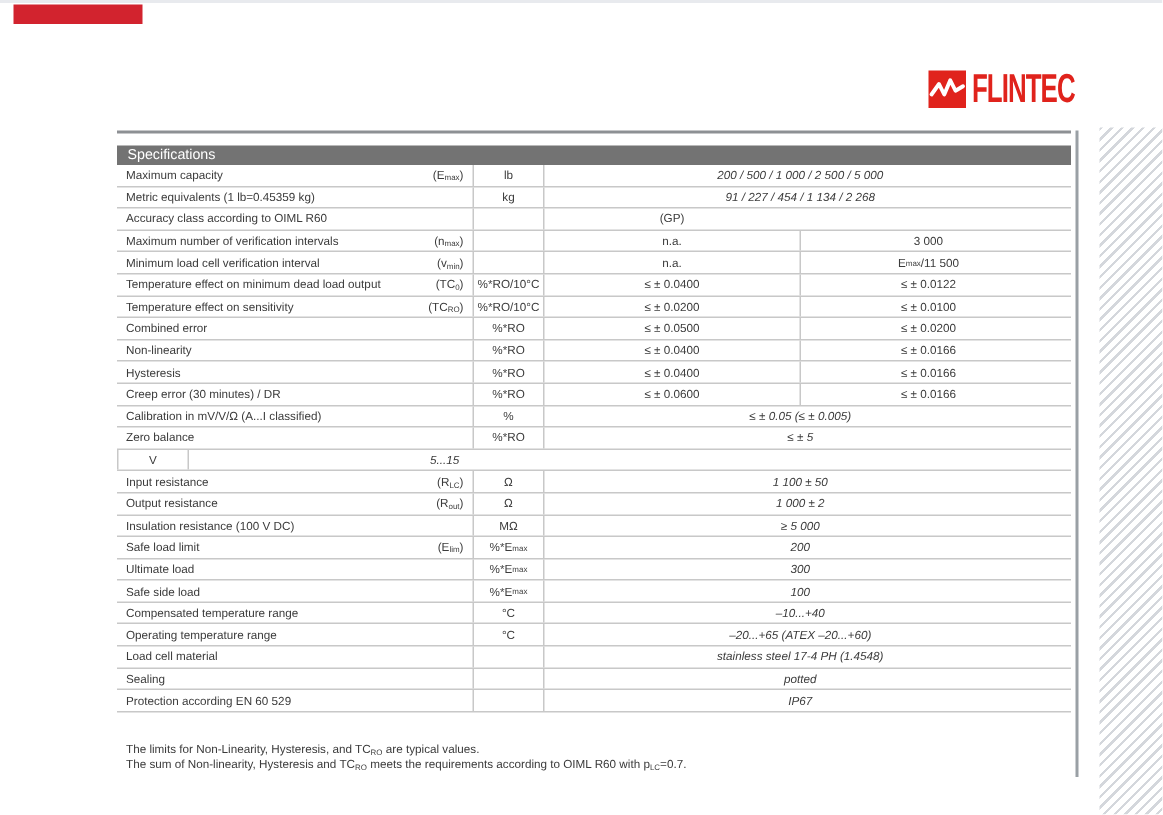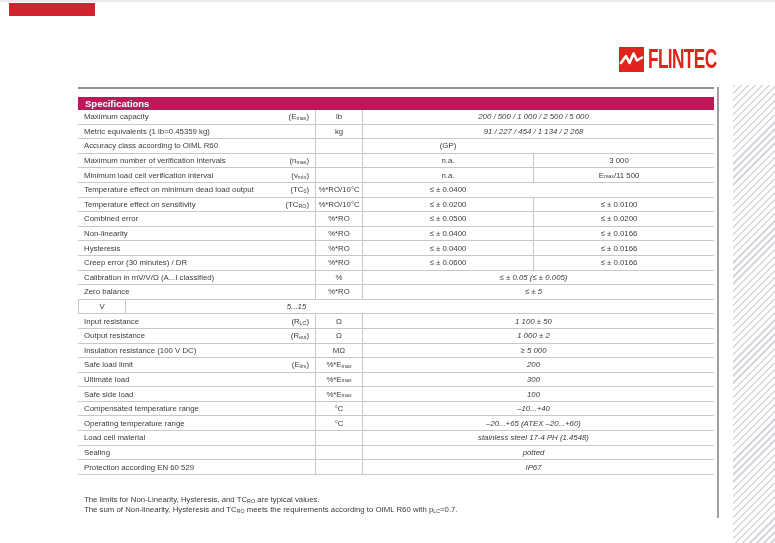--- a/index.html
+++ b/index.html
@@ -24,21 +24,21 @@
   .rule{position:absolute;left:78px;top:87px;width:636px;height:2px;background:#8d9094;}
   .vline{position:absolute;left:717px;top:87px;width:2px;height:431px;background:#9aa0a5;}
   .hatch{
     position:absolute;left:733px;top:85px;width:42px;height:458px;
     background:repeating-linear-gradient(135deg,#d4d7dc 0 1.6px,#ffffff 1.6px 5px);
   }
 
   
   .spec-table{position:absolute;left:78px;top:97px;width:636px;}
   .thead{
-    height:13px;background:#be185d;color:#ffffff;font-weight:bold;
+    height:13px;background:#737373;color:#ffffff;font-weight:normal;
     font-size:9.5px;line-height:13px;padding-left:7px;box-sizing:border-box;
   }
   .row{
     display:flex;height:14.6px;box-sizing:border-box;
     border-bottom:1px solid #c8c8c8;font-size:7.8px;color:#3b3b3b;
   }
   .c{height:100%;display:flex;align-items:center;box-sizing:border-box;white-space:nowrap;}
   .p{width:237px;justify-content:space-between;padding:0 6px;text-align:right;}
   .u{width:48px;border-left:1px solid #c8c8c8;border-right:1px solid #c8c8c8;justify-content:center;}
   .v{width:170px;justify-content:center;}
@@ -115,20 +115,21 @@
     <div class="c v">n.a.</div>
     <div class="c v2">E<sub>max</sub> /11 500</div>
   </div>
   <div class="row">
     <div class="c p">
         <span>Temperature effect on minimum dead load output</span>
         <span>(TC<sub>0</sub>)</span>
       </div>
     <div class="c u">%*RO/10°C</div>
     <div class="c v">≤ ± 0.0400</div>
+    <div class="c v2">≤ ± 0.0122</div>
   </div>
   <div class="row">
     <div class="c p">
         <span>Temperature effect on sensitivity</span>
         <span>(TC<sub>RO</sub>)</span>
       </div>
     <div class="c u">%*RO/10°C</div>
     <div class="c v">≤ ± 0.0200</div>
     <div class="c v2">≤ ± 0.0100</div>
   </div>

